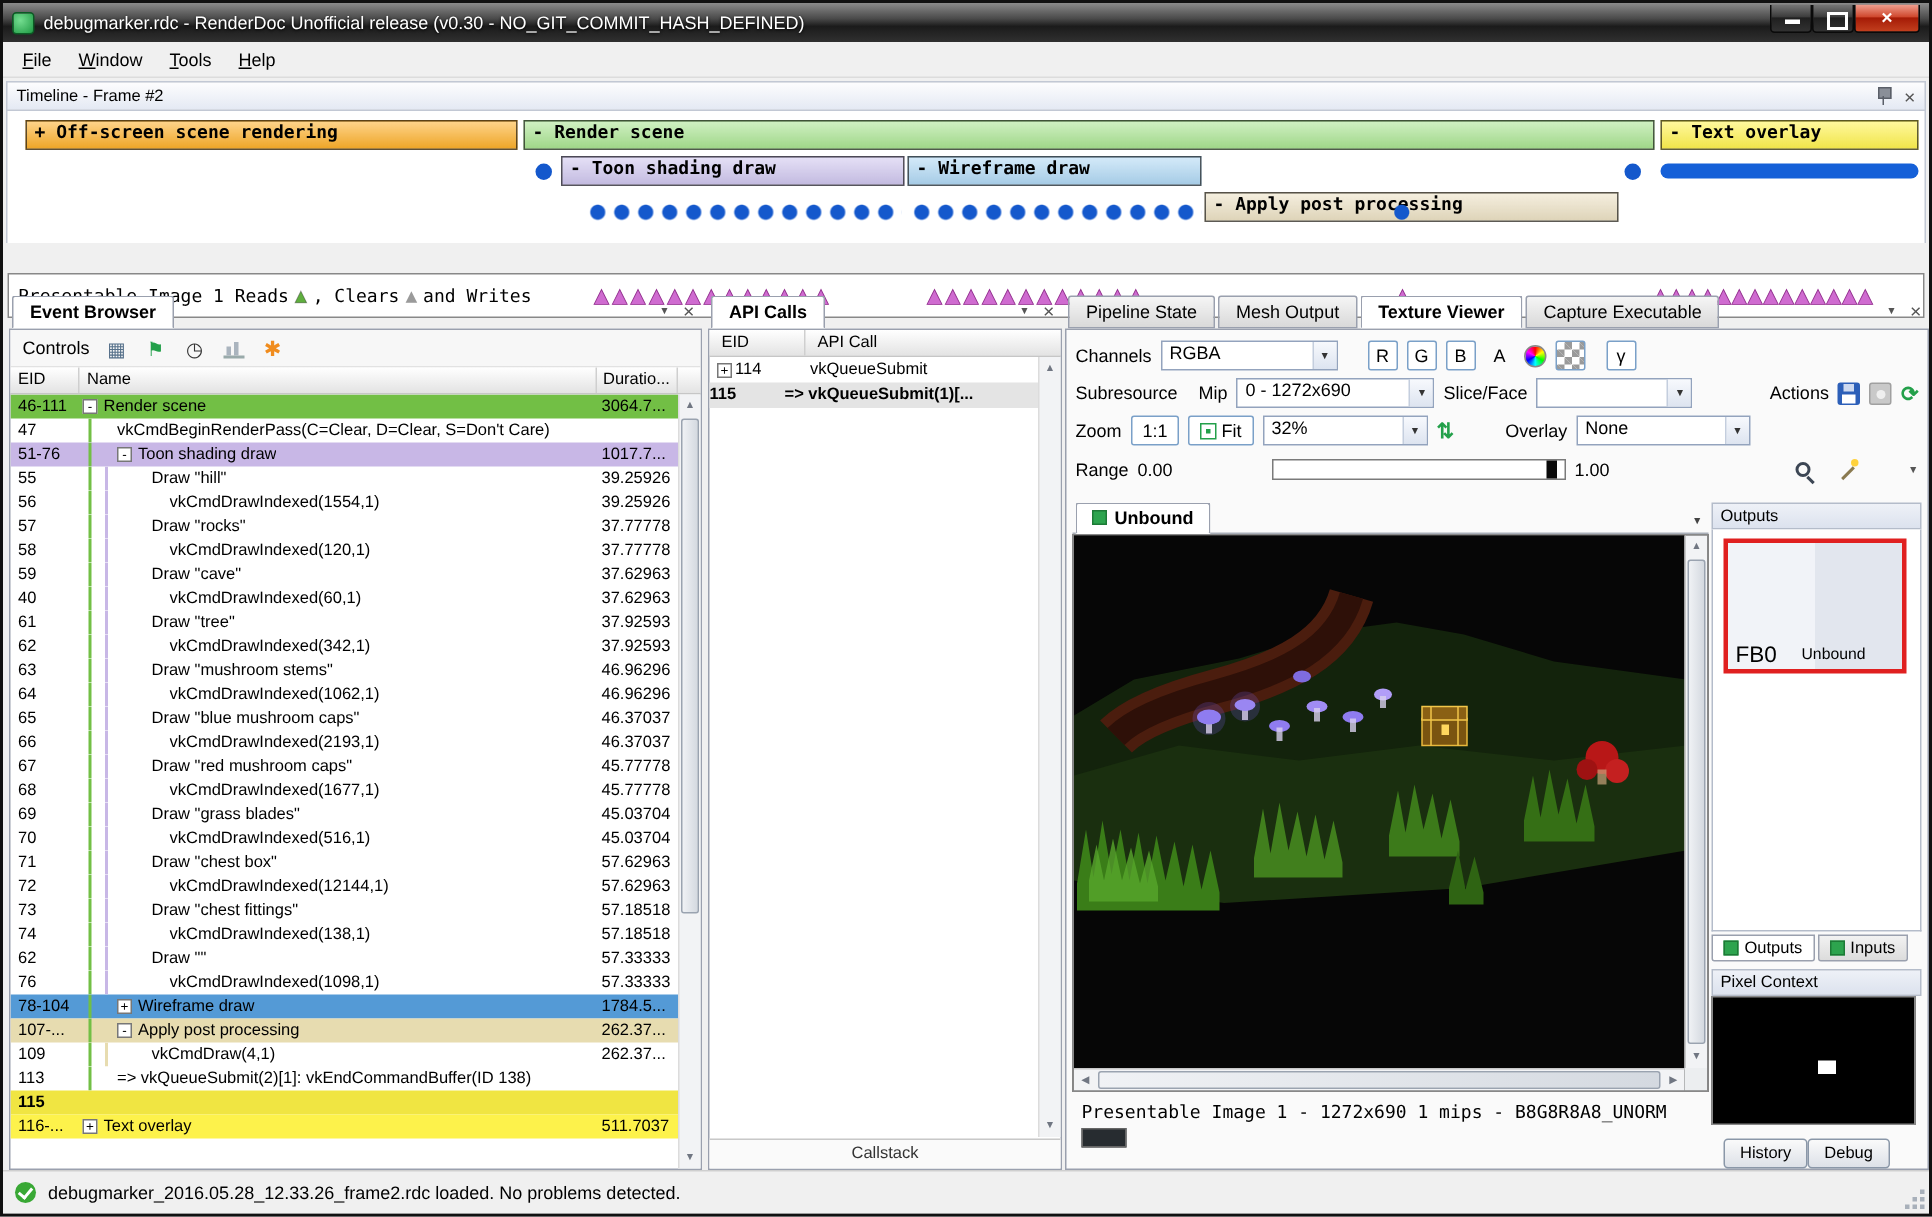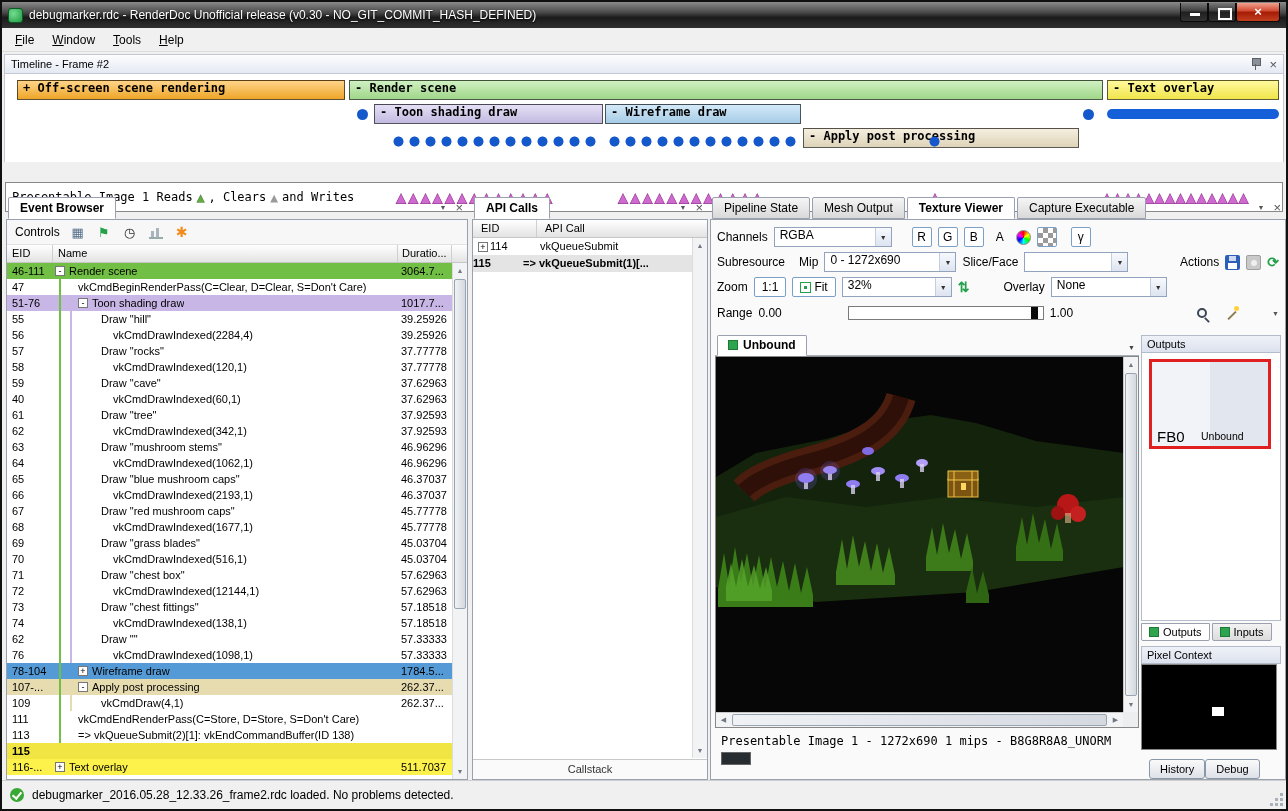--- a/index.html
+++ b/index.html
@@ -322,21 +322,21 @@
             <span class="cell-dur">39.25926</span>
           </div>
 
           <div class="erow">
             <span class="cell-eid">56</span>
             <span class="cell-name">
               <span class="tree-guide" style="background-color: rgb(114, 191, 69);"></span>
               <span class="tree-guide" style="background-color: rgb(200, 183, 230);"></span>
               <span class="ind" style="width: 36px;"></span>
 
-              <span class="nm">vkCmdDrawIndexed(2284,4)</span>
+              <span class="nm">vkCmdDrawIndexed(1554,1)</span>
             </span>
             <span class="cell-dur">39.25926</span>
           </div>
 
           <div class="erow">
             <span class="cell-eid">57</span>
             <span class="cell-name">
               <span class="tree-guide" style="background-color: rgb(114, 191, 69);"></span>
               <span class="tree-guide" style="background-color: rgb(200, 183, 230);"></span>
               <span class="ind" style="width: 24px;"></span>
@@ -605,31 +605,20 @@
             <span class="cell-name">
               <span class="tree-guide" style="background-color: rgb(114, 191, 69);"></span>
               <span class="tree-guide" style="background-color: rgb(231, 220, 176);"></span>
               <span class="ind" style="width: 24px;"></span>
 
               <span class="nm">vkCmdDraw(4,1)</span>
             </span>
             <span class="cell-dur">262.37...</span>
           </div>
 
-          <div class="erow">
-            <span class="cell-eid">111</span>
-            <span class="cell-name">
-              <span class="tree-guide" style="background-color: rgb(114, 191, 69);"></span>
-
-              <span class="ind" style="width: 12px;"></span>
-
-              <span class="nm">vkCmdEndRenderPass(C=Store, D=Store, S=Don't Care)</span>
-            </span>
-            <span class="cell-dur"></span>
-          </div>
 
           <div class="erow">
             <span class="cell-eid">113</span>
             <span class="cell-name">
               <span class="tree-guide" style="background-color: rgb(114, 191, 69);"></span>
 
               <span class="ind" style="width: 12px;"></span>
 
               <span class="nm">=&gt; vkQueueSubmit(2)[1]: vkEndCommandBuffer(ID 138)</span>
             </span>

